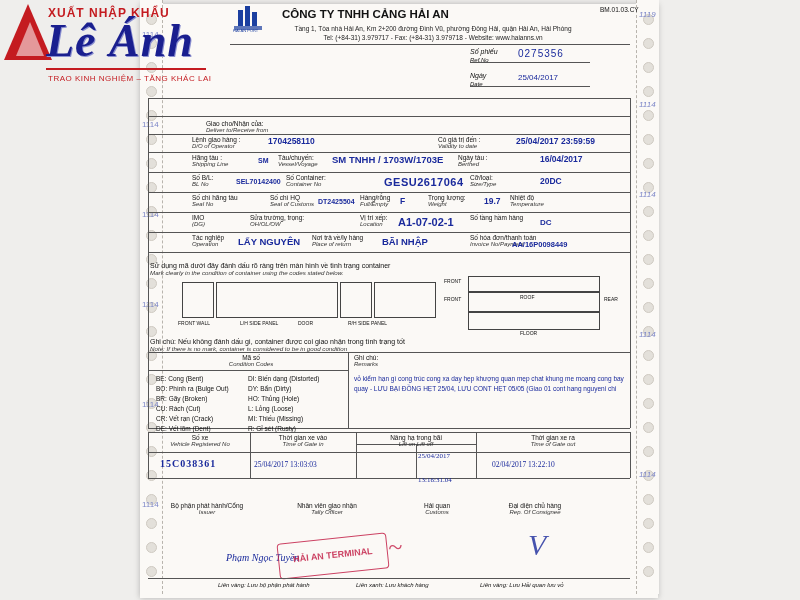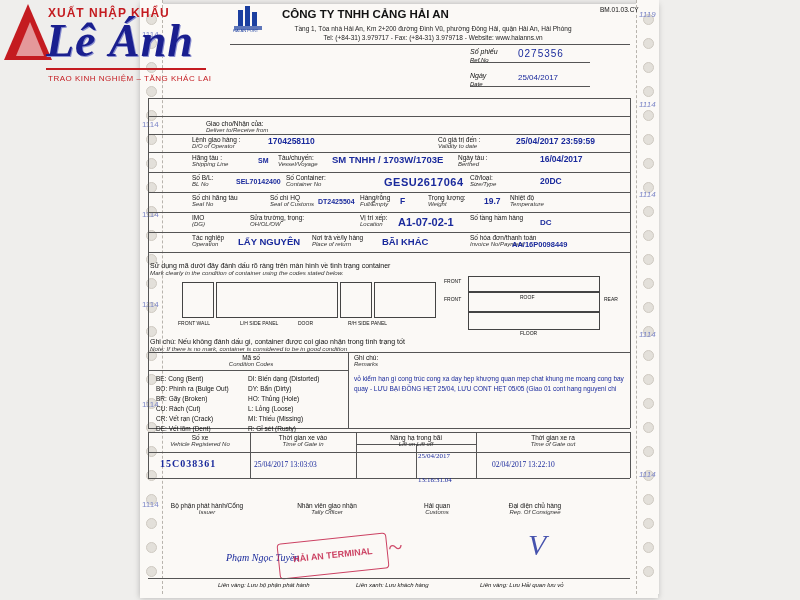--- a/index.html
+++ b/index.html
@@ -349,21 +349,21 @@
   <div class="fv" style="left:540px;top:218px;font-size:8px;">DC</div>
   <div class="line" style="left:148px;top:232px;width:482px;"></div>
 
   <div class="fl" style="left:192px;top:234px;">
     <span>Tác nghiệp</span><i>Operation</i>
   </div>
   <div class="fv h" style="left:238px;top:236px;">LẤY NGUYÊN</div>
   <div class="fl" style="left:312px;top:234px;">
     <span>Nơi trả về/ly hàng</span><i>Place of return</i>
   </div>
-  <div class="fv h" style="left:382px;top:236px;">BÃI KHÁC</div>
+  <div class="fv h" style="left:382px;top:236px;">BÃI NHẬP</div>
   <div class="fl" style="left:470px;top:234px;">
     <span>Số hóa đơn/thanh toán</span><i>Invoice No/Payment</i>
   </div>
   <div class="fv" style="left:512px;top:240px;font-size:7.5px;">AA/16P0098449</div>
   <div class="line" style="left:148px;top:252px;width:482px;"></div>
 
   <div class="note1">
     <span>Sử dụng mã dưới đây đánh dấu rõ ràng trên màn hình về tình trạng container</span>
     <i>Mark clearly in the condition of container using the codes stated below.</i>
   </div>

